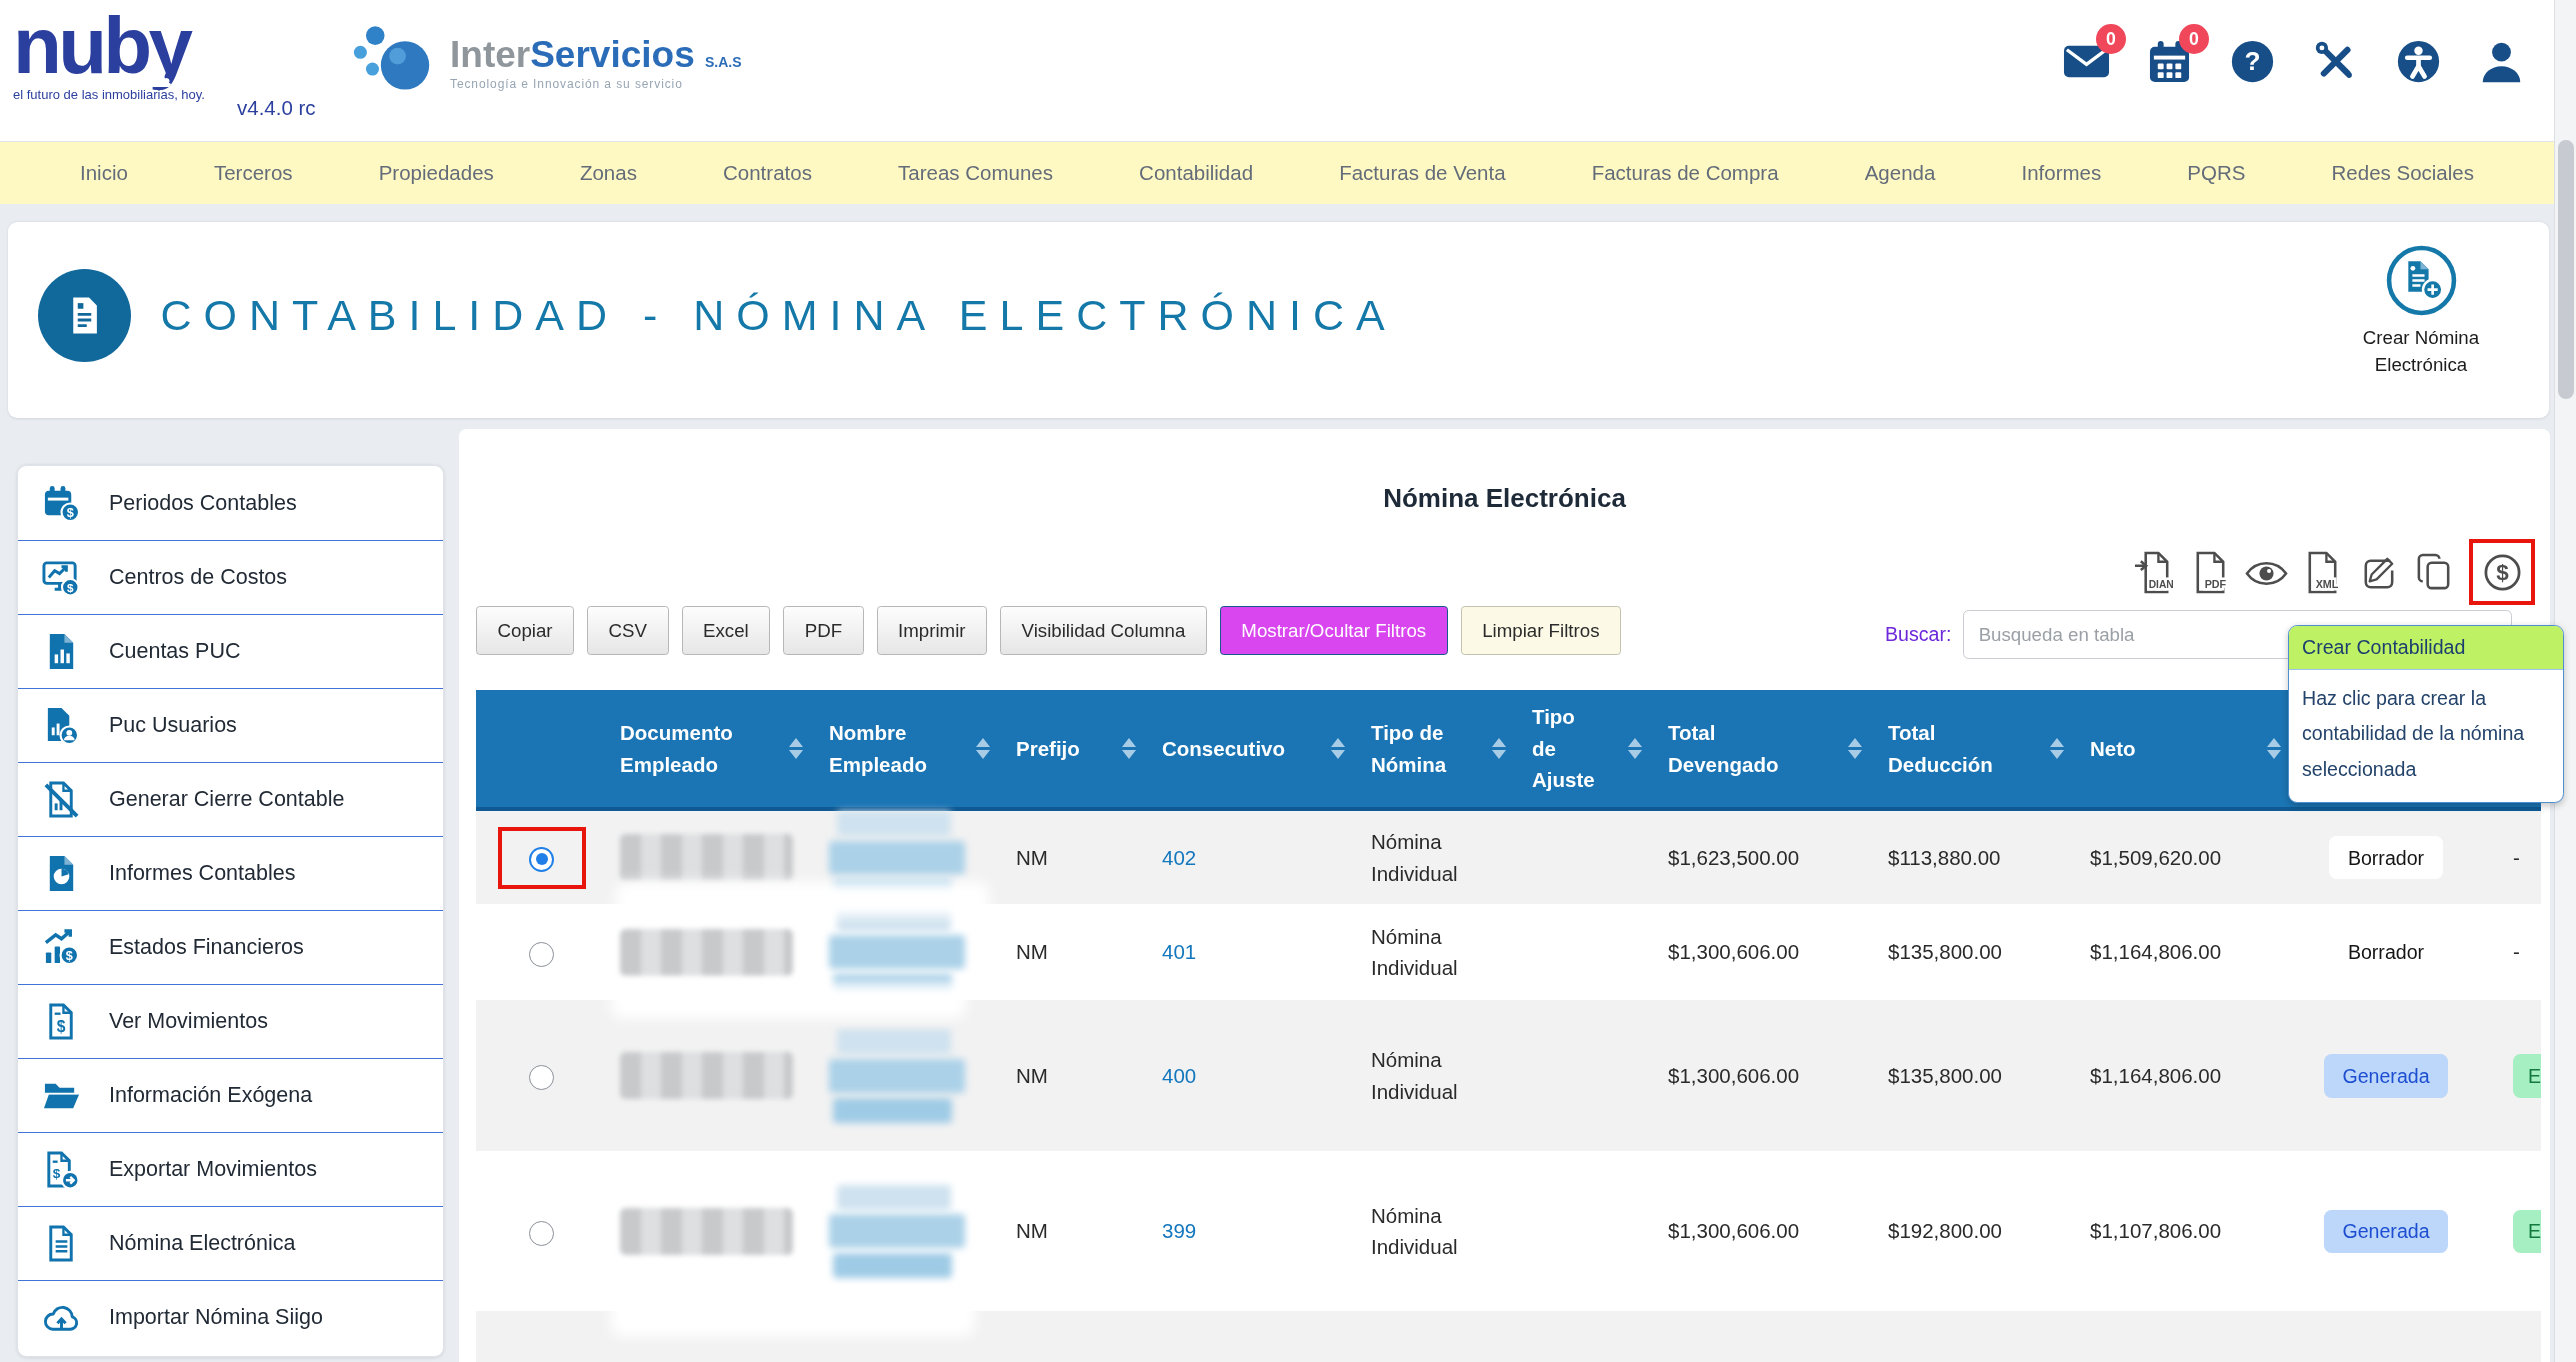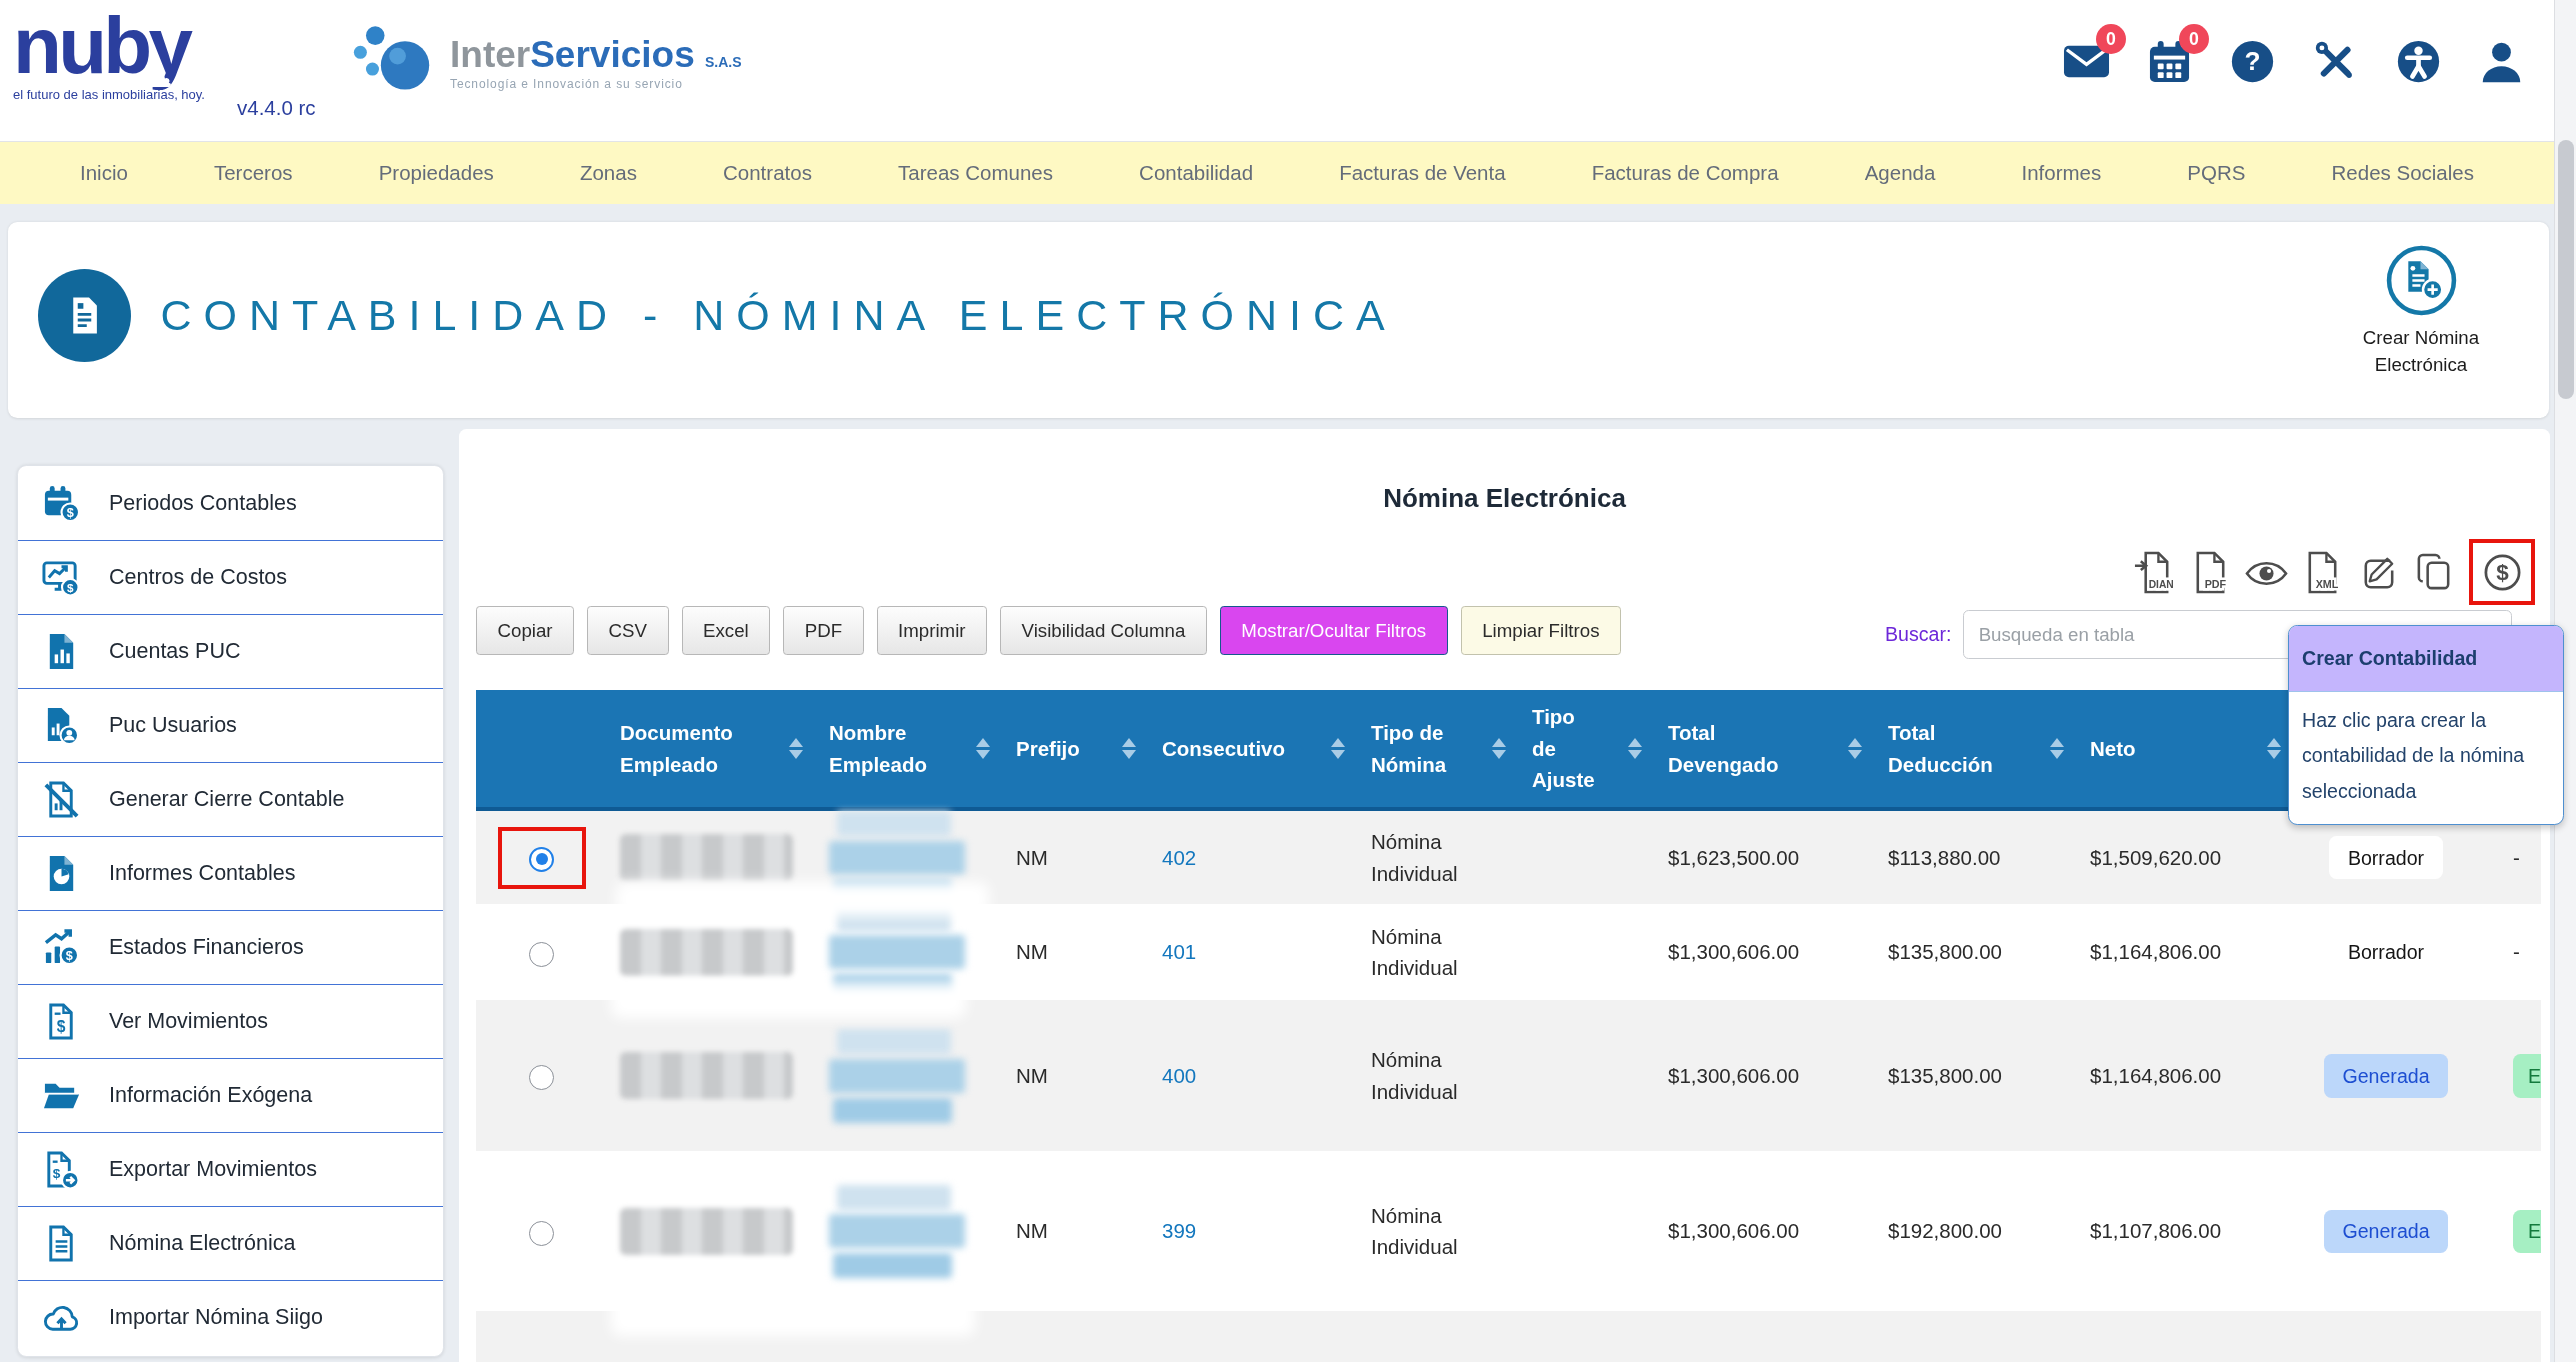--- a/index.html
+++ b/index.html
@@ -55,21 +55,21 @@
   .btn-active { background:#d946ef; color:#ffffff; border-color:#15598c; }
   .btn-cream { background:#fcfae6; border-color:#c2c2ad; }
 
   .search { position:absolute; top:181px; left:1426px; display:flex; align-items:center; gap:11.2px; }
   .search-label { font-size:19.6px; color:#6d28d9; }
   .search-input { width:549px; height:49px; border:1.9px solid #c9ccd1; border-radius:5.6px; font-size:18.7px; padding:0 15px; color:#333; font-family:inherit; }
   .search-input::placeholder { color:#9aa0a6; }
 
   
   .tooltip { position:absolute; left:1829px; top:196px; width:276px; background:#fff; border:1.9px solid #4e8fd0; border-radius:9.3px; box-shadow:0 2.8px 7.5px rgba(0,0,0,.22); z-index:60; overflow:hidden; }
-  .tooltip-title { background:#c4b5fd; color:#1c3e6e; font-weight:bold; font-size:19.6px; padding:21px 13px; border-bottom:0.9px solid #9fc2ec; }
+  .tooltip-title { background:#bef264; color:#1c3e6e; font-weight:normal; font-size:19.6px; padding:10px 13px; border-bottom:0.9px solid #9fc2ec; }
   .tooltip-body { color:#23436b; font-size:19.6px; line-height:1.8; padding:11.2px 13px 15px 13px; }
 
   
   .table-clip { position:absolute; left:17px; top:261px; width:2065px; height:672px; overflow:hidden; }
   table { border-collapse:collapse; table-layout:fixed; width:2249px; }
   th { background:#1b75b4; color:#fff; font-size:20.5px; font-weight:bold; text-align:left; vertical-align:middle; padding:0 13px; height:119px; }
   thead tr { border-bottom:4.7px solid #0f5a94; }
   .th-wrap { display:flex; align-items:center; justify-content:space-between; gap:7.5px; }
   .th-label { line-height:1.55; }
   .sort { display:inline-flex; flex-direction:column; gap:3.7px; flex:0 0 auto; }

